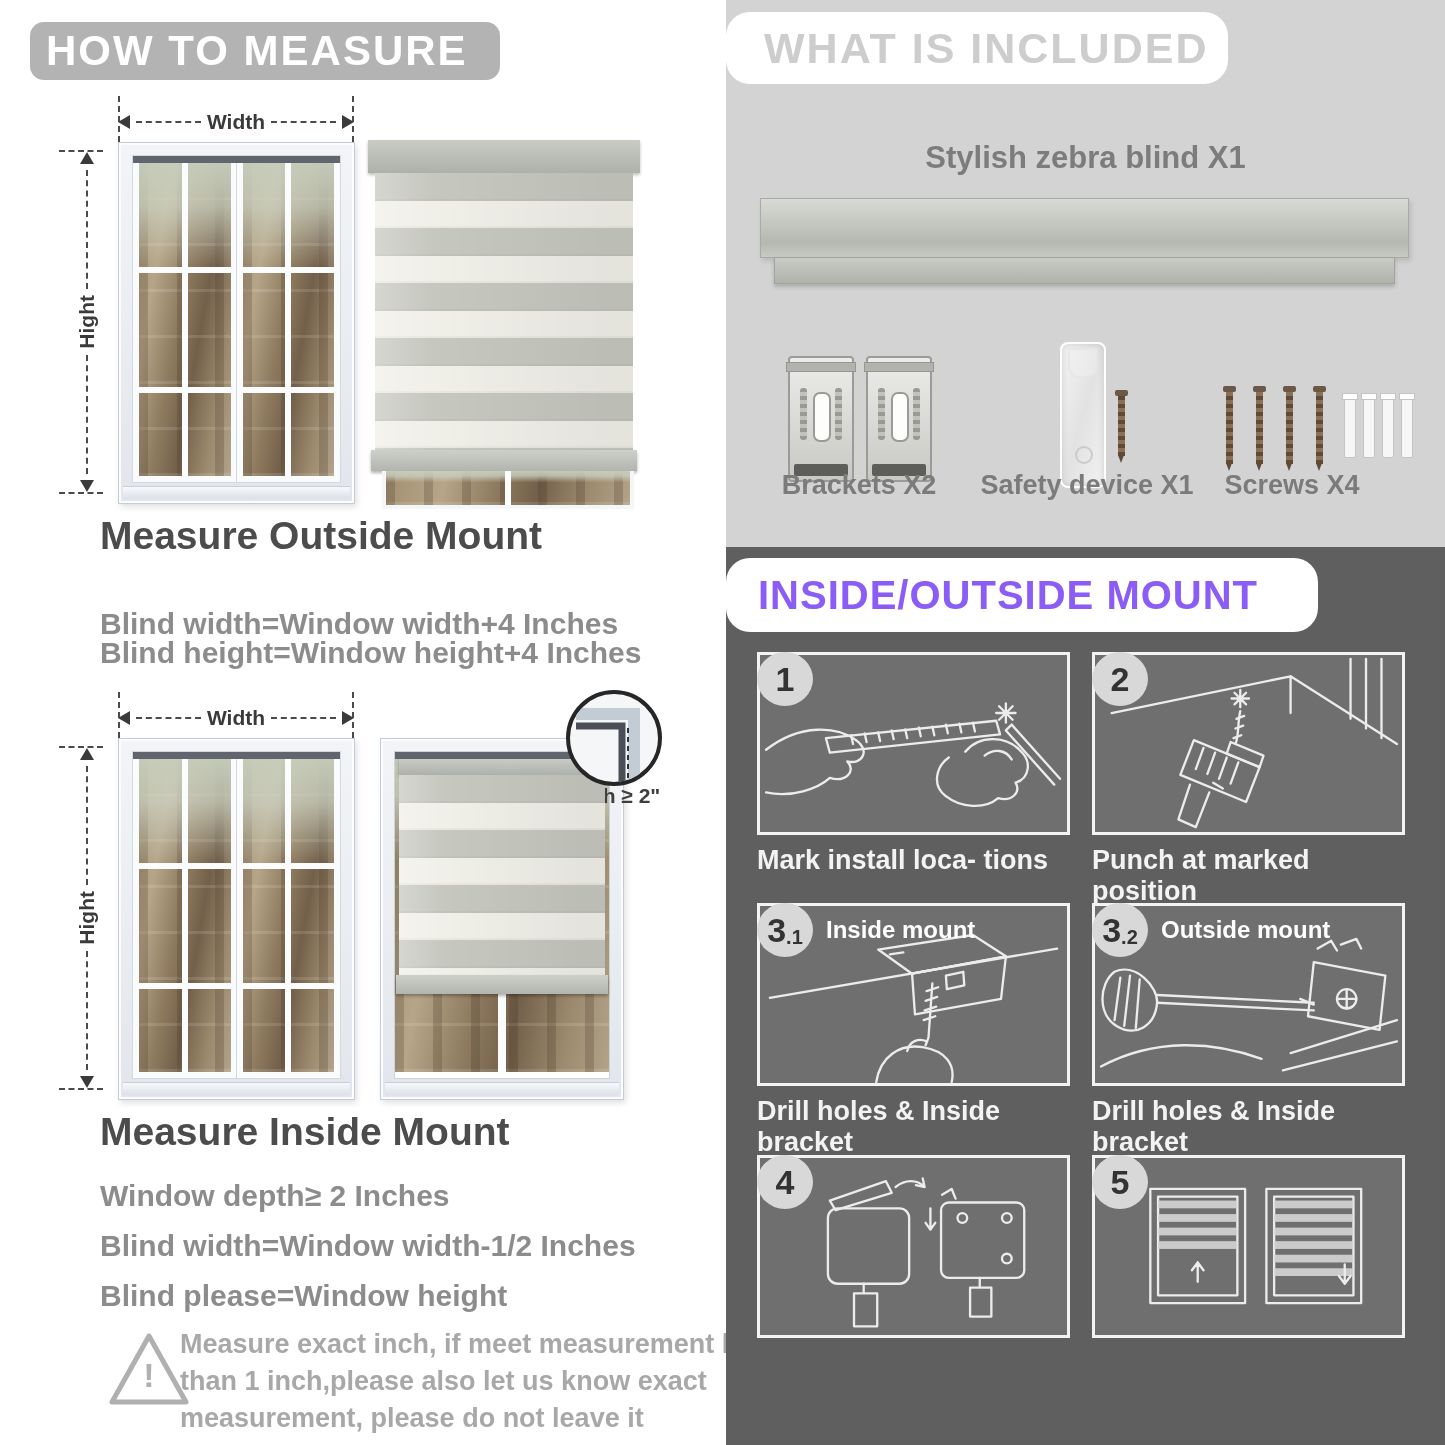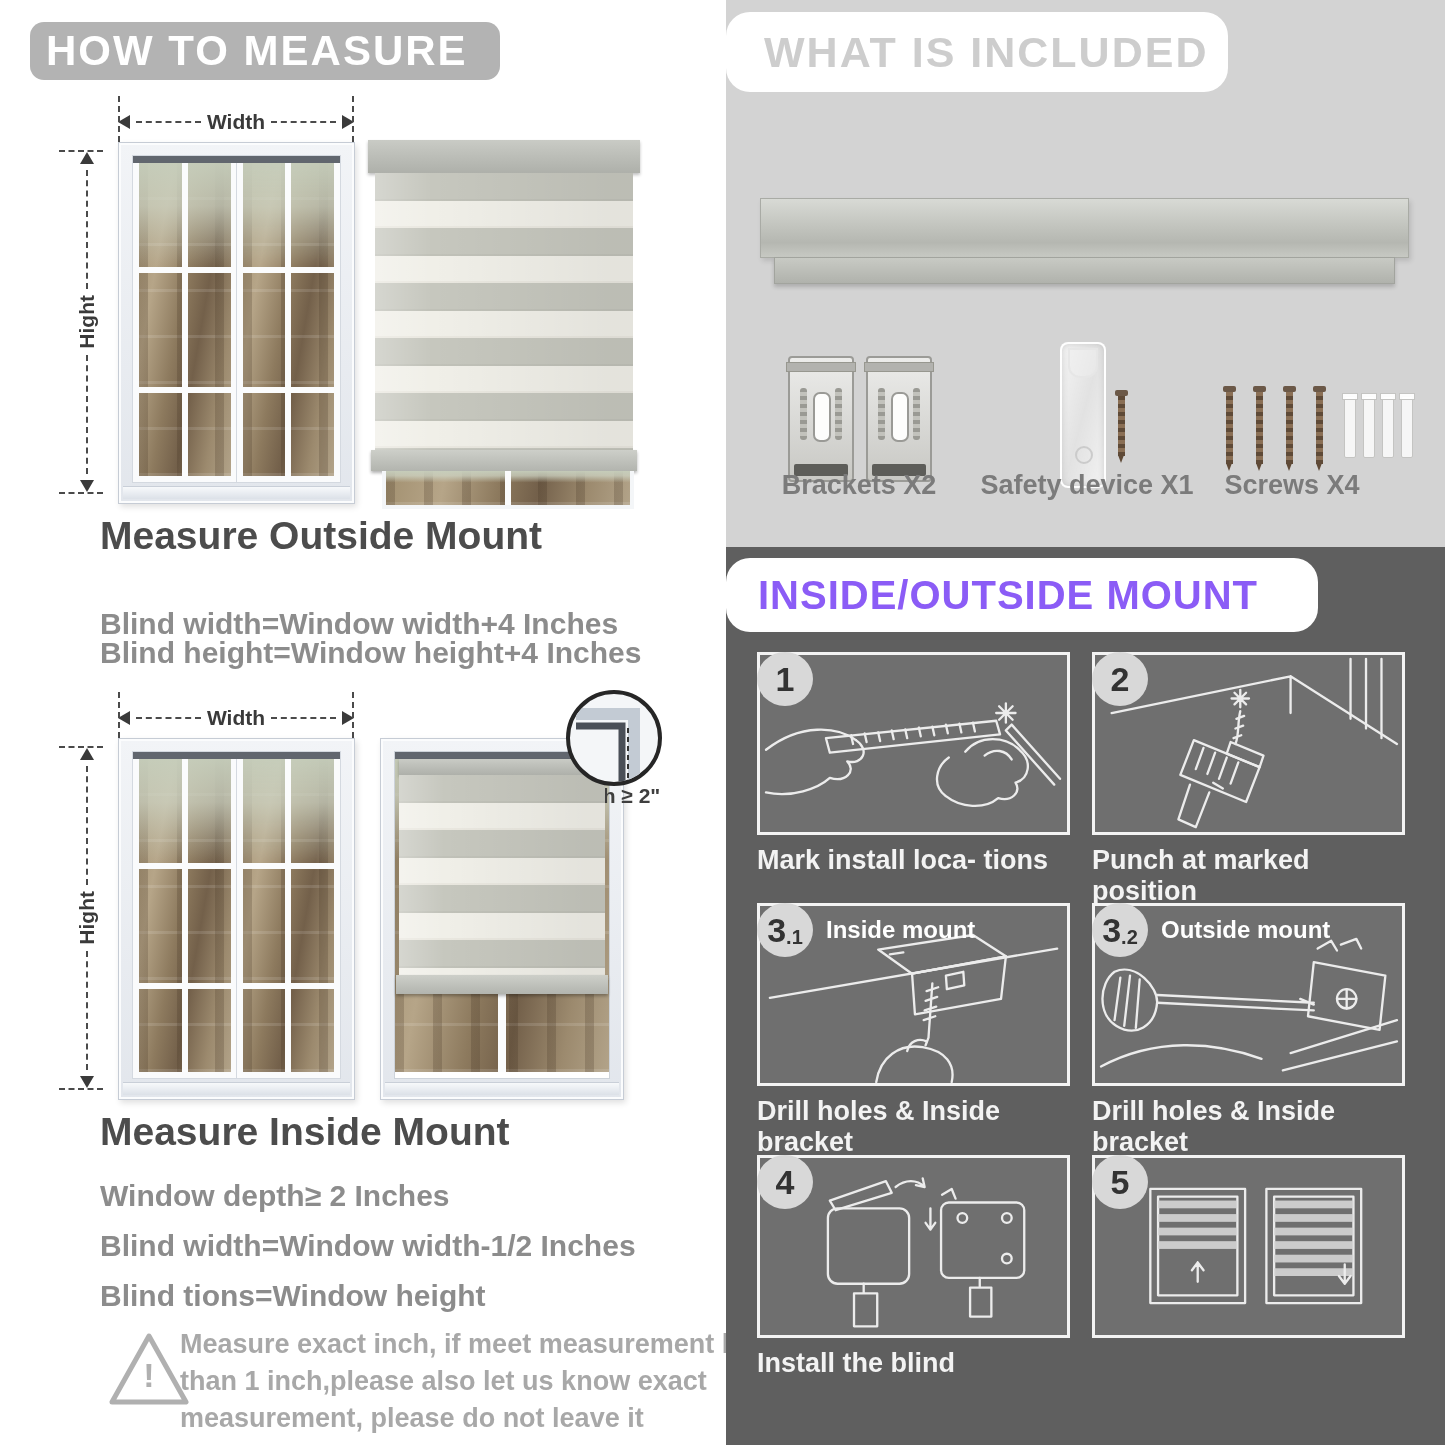--- a/index.html
+++ b/index.html
@@ -52,21 +52,21 @@
   .zbody{background:
       linear-gradient(90deg,rgba(255,255,255,.28),rgba(255,255,255,0) 22%,rgba(0,0,0,.05) 90%),
       repeating-linear-gradient(180deg,#c6c7be 0 26px,#c0c1b8 26px 28px,#f0efe8 28px 53px,#e9e7df 53px 55px);}
   .bbar{background:linear-gradient(180deg,#cdcfc9,#b2b4ae);box-shadow:0 2px 3px rgba(0,0,0,.3);}
 
   
   .warnline{font-size:27px;font-weight:bold;color:#a8a8a8;line-height:37px;}
 
   
   .panel-light{left:726px;top:0;width:719px;height:547px;background:#d3d3d3;}
-  .box-wii{position:absolute;left:0;top:12px;width:502px;height:80px;background:#ffffff;border-radius:24px;
+  .box-wii{position:absolute;left:0;top:12px;width:502px;height:72px;background:#ffffff;border-radius:24px;
            display:flex;align-items:center;padding-left:38px;box-sizing:border-box;}
   .box-wii span{color:#cdcdcd;font-size:43px;font-weight:bold;letter-spacing:2px;}
   .stylish{position:absolute;left:0;top:140px;width:100%;text-align:center;
            color:#7c7c7c;font-size:31px;font-weight:bold;}
   .itemlabel{position:absolute;top:470px;text-align:center;color:#7b7b7b;font-size:27px;font-weight:bold;}
 
   .headrail-top{position:absolute;left:34px;top:198px;width:647px;height:58px;border:1px solid #a9aba5;
       background:linear-gradient(180deg,#d8dad5 0%,#c3c5bf 45%,#b5b7b1 75%,#c7c9c3 100%);box-shadow:2px 3px 5px rgba(0,0,0,.12);}
   .headrail-bot{position:absolute;left:48px;top:257px;width:619px;height:25px;border:1px solid #a2a49e;
       background:linear-gradient(180deg,#c8cac4,#b0b2ac);box-shadow:0 3px 4px rgba(0,0,0,.18);}
@@ -217,38 +217,39 @@
       <path d="M6 20 L64 20 L64 88" stroke="#c3cbd4" stroke-width="12" fill="none"></path>
       <path d="M6 32 L52 32 L52 88" stroke="#4a4f57" stroke-width="7" fill="none"></path>
       <path d="M58 34 v50" stroke="#333" stroke-width="2" stroke-dasharray="5 4" fill="none"></path>
     </svg>
   </div>
   <div class="abs maglabel" style="left:556px;top:784px;width:140px;">Depth ≥ 2"</div>
 
   <div class="abs h2" style="left:100px;top:1110px;">Measure Inside Mount</div>
   <div class="abs bodyline" style="left:100px;top:1179px;">Window depth≥ 2 Inches</div>
   <div class="abs bodyline" style="left:100px;top:1229px;">Blind width=Window width-1/2 Inches</div>
-  <div class="abs bodyline" style="left:100px;top:1279px;">Blind tions=Window height</div>
+  <div class="abs bodyline" style="left:100px;top:1279px;">Blind please=Window height</div>
 
   <div class="abs" style="left:106px;top:1330px;width:86px;height:80px;">
     <svg viewBox="0 0 86 80" width="86" height="80">
       <path d="M43 6 L80 72 L6 72 Z" fill="none" stroke="#b0b0b0" stroke-width="5" stroke-linejoin="round"></path>
     </svg>
     <span class="abs" style="left:0;top:26px;width:86px;text-align:center;color:#b0b0b0;font-size:34px;font-weight:bold;">!</span>
   </div>
   <div class="abs" style="left:180px;top:1326px;">
     <div class="warnline">Measure exact inch, if meet measurement less</div>
     <div class="warnline">than 1 inch,please also let us know exact</div>
     <div class="warnline">measurement, please do not leave it</div>
   </div>
 
   <div class="abs panel-light">
     <div class="box-wii">
       <span>WHAT IS INCLUDED</span>
     </div>
+    <div class="stylish">Stylish zebra blind X1</div>
 
     <div class="headrail-top"></div>
     <div class="headrail-bot"></div>
 
     <div class="bracket" style="left:62px;">
       <div class="lip"></div>
         <div class="scr" style="left:10px;"></div>
         <div class="scr" style="right:10px;"></div>
       <div class="slot"></div>
         <div class="base"></div>
@@ -382,21 +383,20 @@
           <path d="M193,46 h70 a8,8 0 0 1 8,8 v62 a8,8 0 0 1 -8,8 h-70 a8,8 0 0 1 -8,-8 v-62 a8,8 0 0 1 8,-8 Z"></path>
           <circle cx="207" cy="62" r="5"></circle>
             <circle cx="253" cy="62" r="5"></circle>
             <circle cx="253" cy="104" r="5"></circle>
           <path d="M186,38 l10,-6 l4,10"></path>
           <path d="M174,52 v22 M174,74 l-5,-7 M174,74 l5,-7"></path>
           <path d="M225,124 v10 M215,134 h22 v30 h-22 Z"></path>
         </g>
       </svg>
     </div>
-    <div class="caption" style="left:31px;top:801px;">Install the blind</div>
 
     <div class="stepbox" style="left:366px;top:608px;">
       <div class="badge">
         <span>5</span>
           <span class="sub"></span>
       </div>
       <svg viewBox="0 0 313 183">
         <g class="art">
           <path d="M55,32 h98 v118 h-98 Z"></path>
           <path d="M63,40 h82 v102 h-82 Z"></path>

